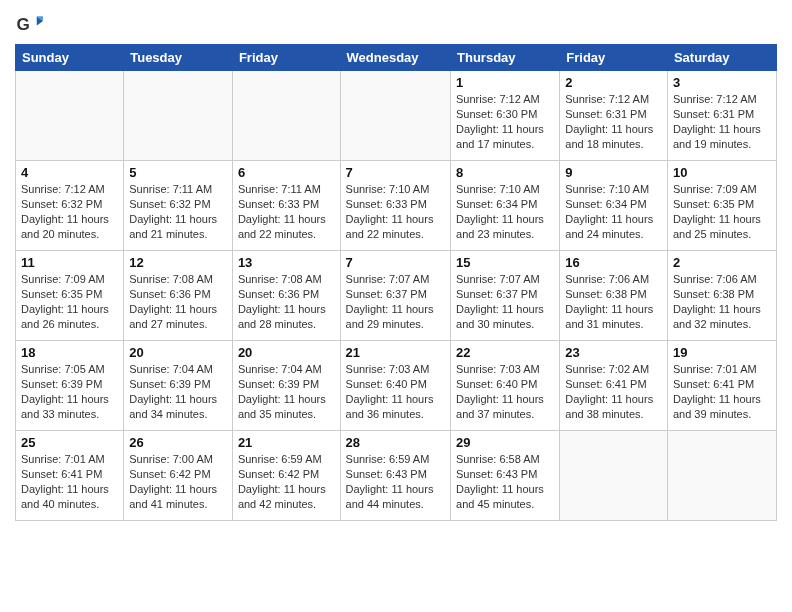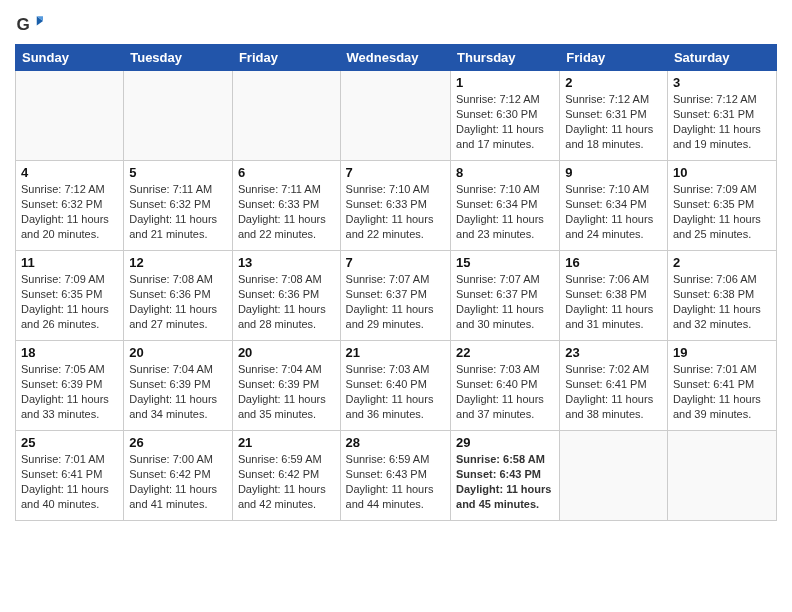--- a/index.html
+++ b/index.html
@@ -322,21 +322,21 @@
         </td>
         <td>
           <div class="day-number">28</div>
           <div class="day-info" style="white-space: pre-line;">Sunrise: 6:59 AM
 Sunset: 6:43 PM
 Daylight: 11 hours
 and 44 minutes.</div>
         </td>
         <td>
           <div class="day-number">29</div>
-          <div class="day-info" style="white-space: pre-line; font-weight: bold;">Sunrise: 6:58 AM
+          <div class="day-info" style="white-space: pre-line;">Sunrise: 6:58 AM
 Sunset: 6:43 PM
 Daylight: 11 hours
 and 45 minutes.</div>
         </td>
         <td class="empty"></td>
         <td class="empty"></td>
       </tr>
     </tbody>
 </table>
 

